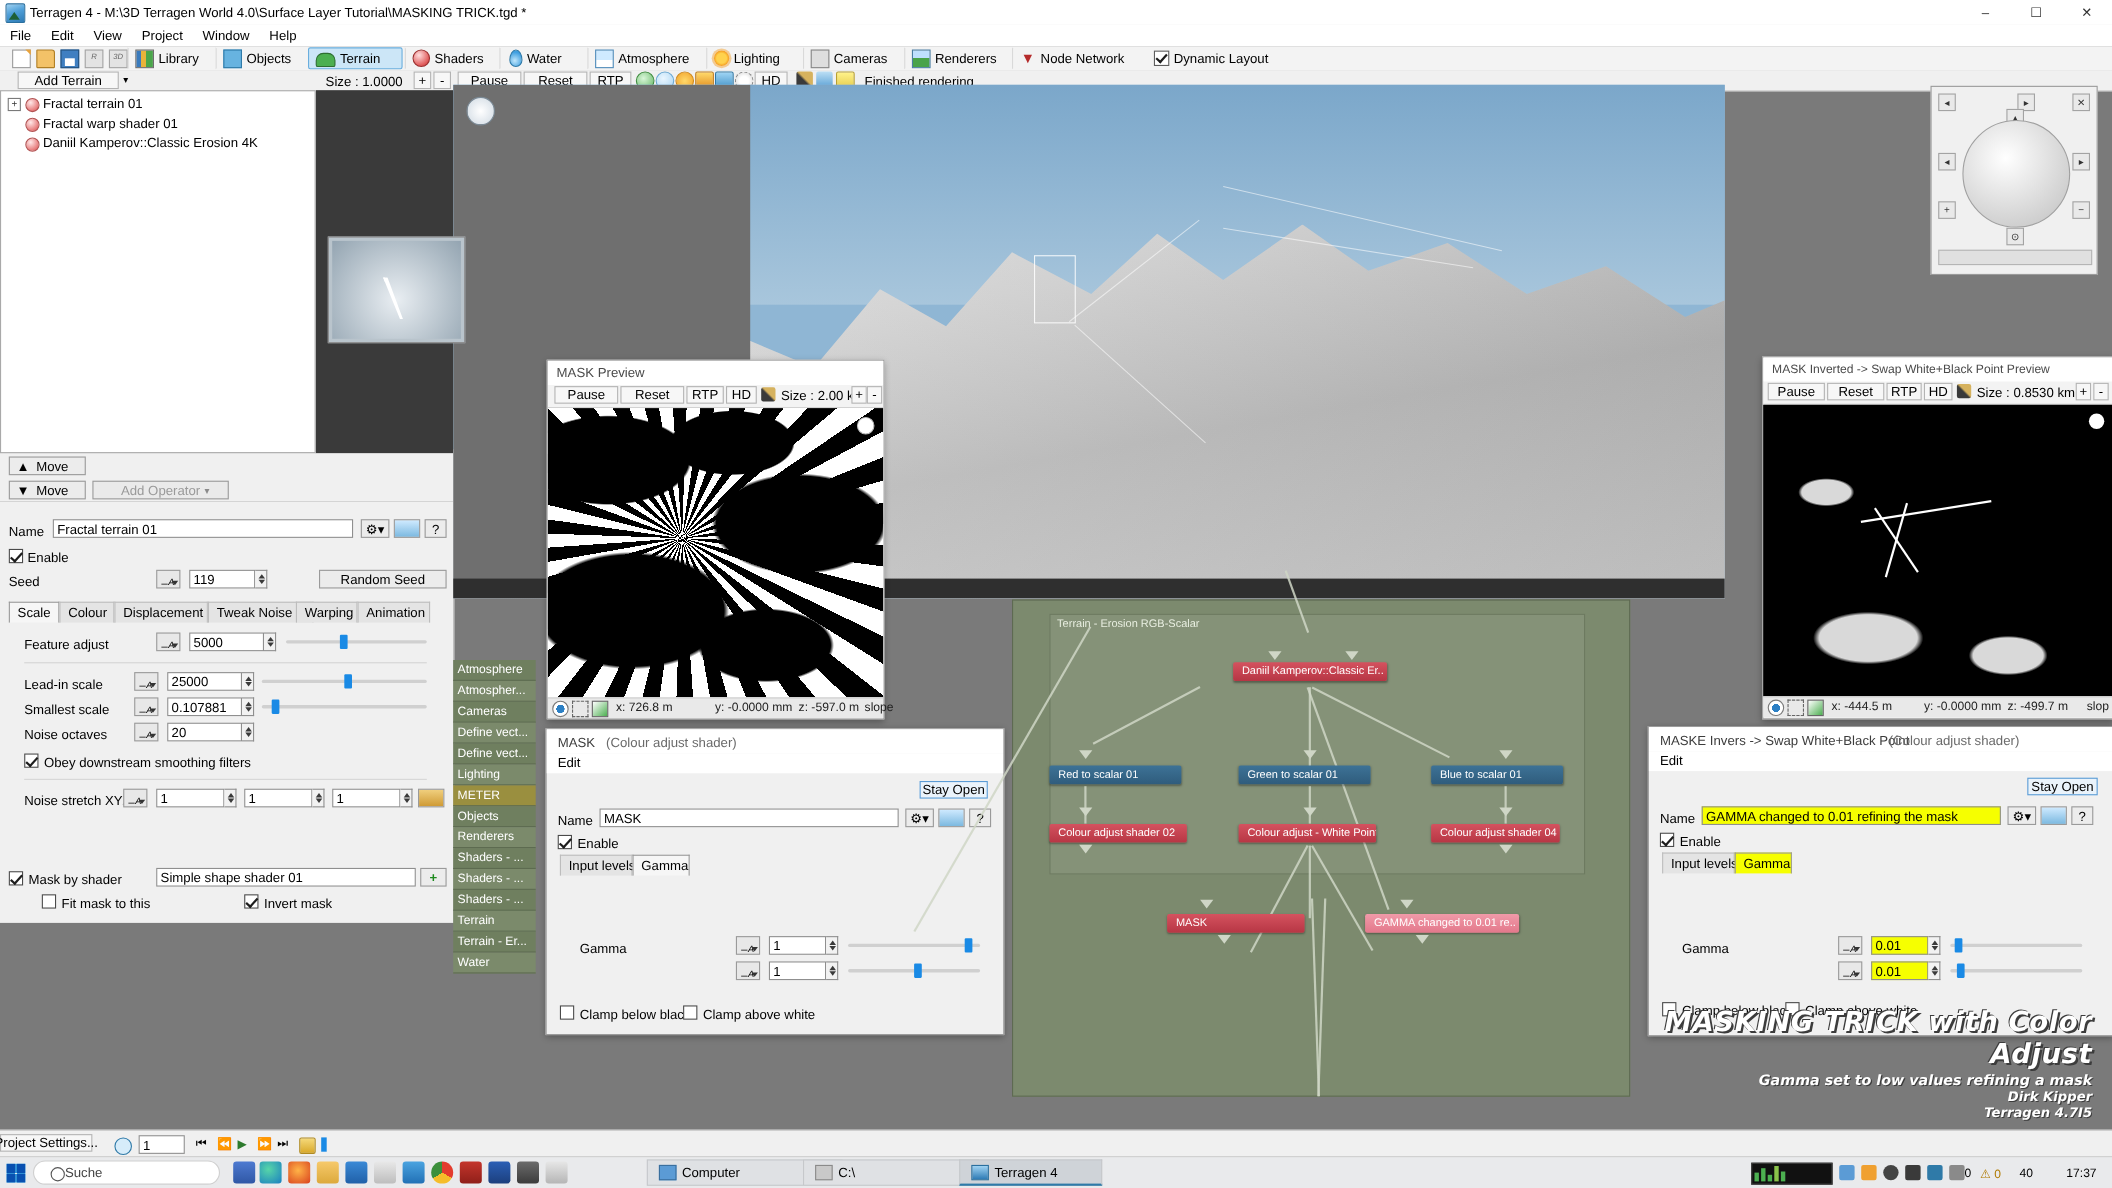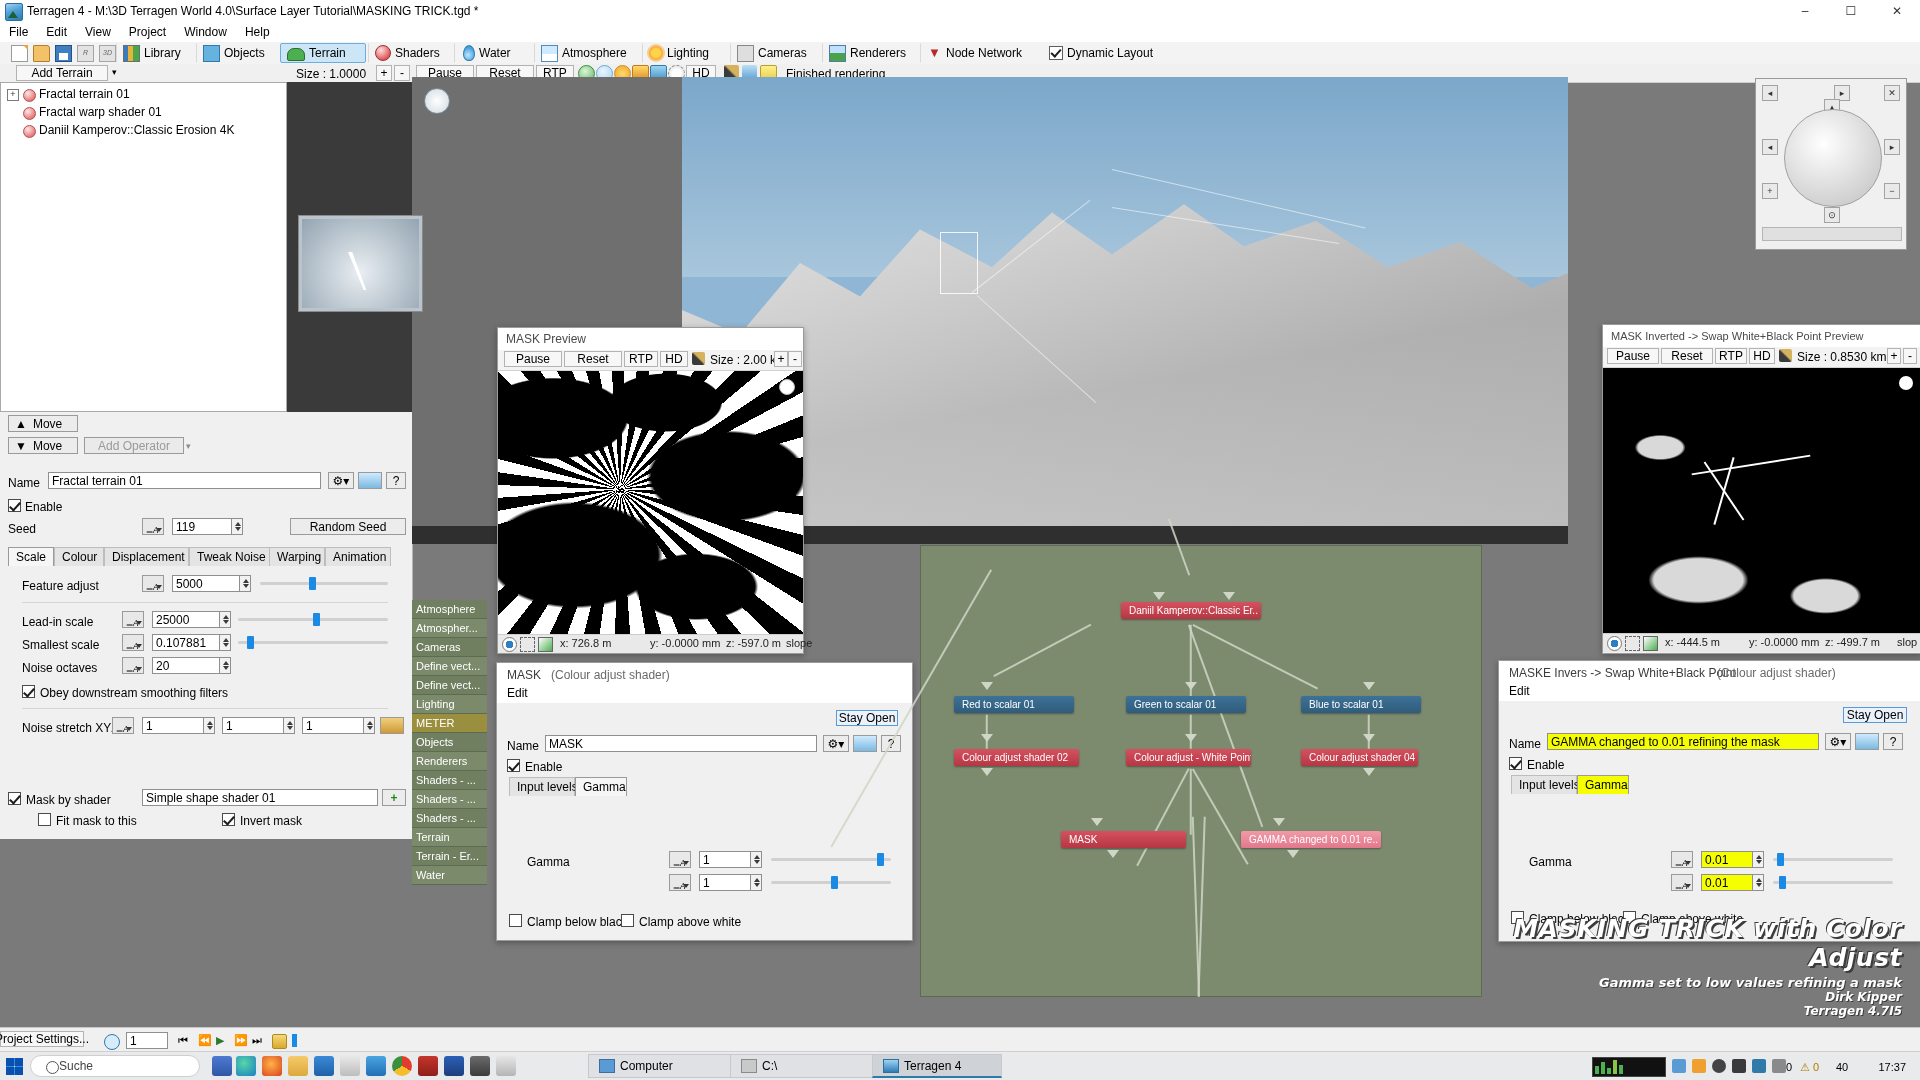--- a/index.html
+++ b/index.html
@@ -336,21 +336,21 @@
 
   <div class="abs" id="movebar">
     <div class="gbtn" style="left:8px;top:3px;width:70px;justify-content:flex-start;padding-left:6px">
       <span style="margin-right:6px">▲</span>
       <span>Move</span>
     </div>
     <div class="gbtn" style="left:8px;top:25px;width:70px;justify-content:flex-start;padding-left:6px">
       <span style="margin-right:6px">▼</span>
       <span>Move</span>
     </div>
-    <div class="gbtn" style="left:84px;top:25px;width:100px;color:#9a9a9a;background:#eaeaea">
+    <div class="gbtn" style="left:84px;top:25px;width:124px;color:#9a9a9a;background:#eaeaea">
       <span>Add Operator</span>
     </div>
     <div class="flat" style="left:186px;top:29px;font-size:9px;color:#8a8a8a">▾</div>
   </div>
 
   <div class="abs" id="paramPanel">
     <div class="lbl" style="left:8px;top:20px">Name</div>
     <div class="txtin" style="left:48px;top:16px;width:273px">Fractal terrain 01</div>
     <div class="gbtn" style="left:328px;top:16px;width:26px">⚙▾</div>
     <div class="gbtn" style="left:358px;top:16px;width:24px;background:linear-gradient(#cfeaff,#7cb9e0)"></div>
@@ -641,20 +641,23 @@
     <div class="cat alt">Renderers</div>
     <div class="cat">Shaders - ...</div>
     <div class="cat alt">Shaders - ...</div>
     <div class="cat">Shaders - ...</div>
     <div class="cat alt">Terrain</div>
     <div class="cat">Terrain - Er...</div>
     <div class="cat alt">Water</div>
   </div>
 
   <div class="abs" id="nodenet">
+    <div id="nngroup">
+      <span style="position:absolute;left:6px;top:3px;font-size:10px;color:#e8eee0">Terrain - Erosion RGB-Scalar</span>
+    </div>
 
     <div class="edge" style="left:248px;top:-28px;width:60px;transform:rotate(70deg)"></div>
     <div class="arrow" style="left:232px;top:46px"></div>
     <div class="arrow" style="left:302px;top:46px"></div>
 
     <div class="node red" style="left:200px;top:56px;width:140px">Daniil Kamperov::Classic Er..</div>
 
     <div class="edge" style="left:170px;top:78px;width:110px;transform:rotate(152deg)"></div>
     <div class="edge" style="left:270px;top:78px;width:72px;transform:rotate(90deg)"></div>
     <div class="edge" style="left:272px;top:78px;width:140px;transform:rotate(27deg)"></div>

